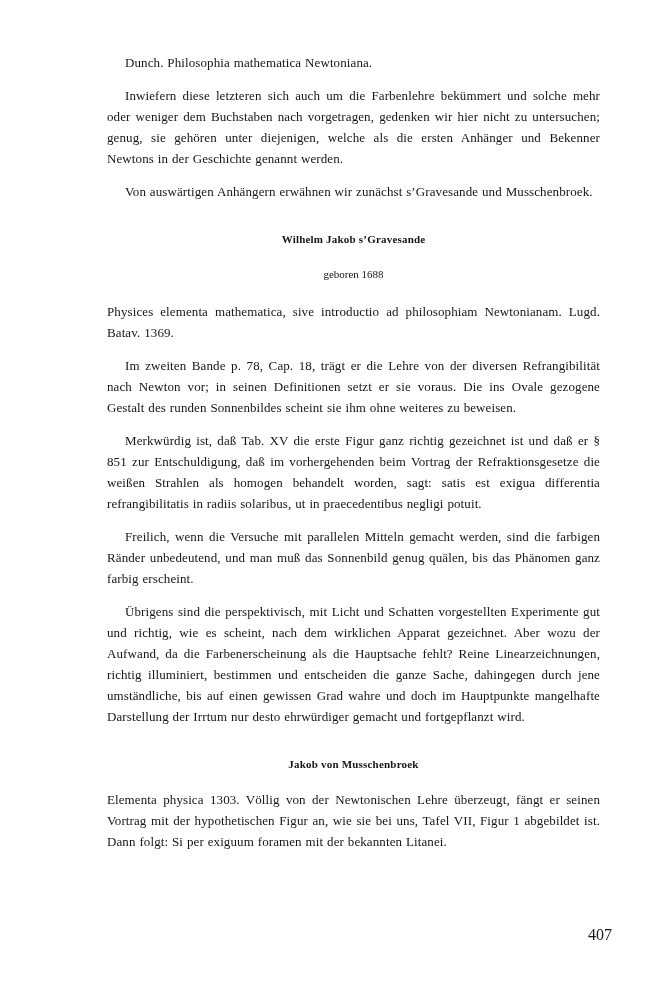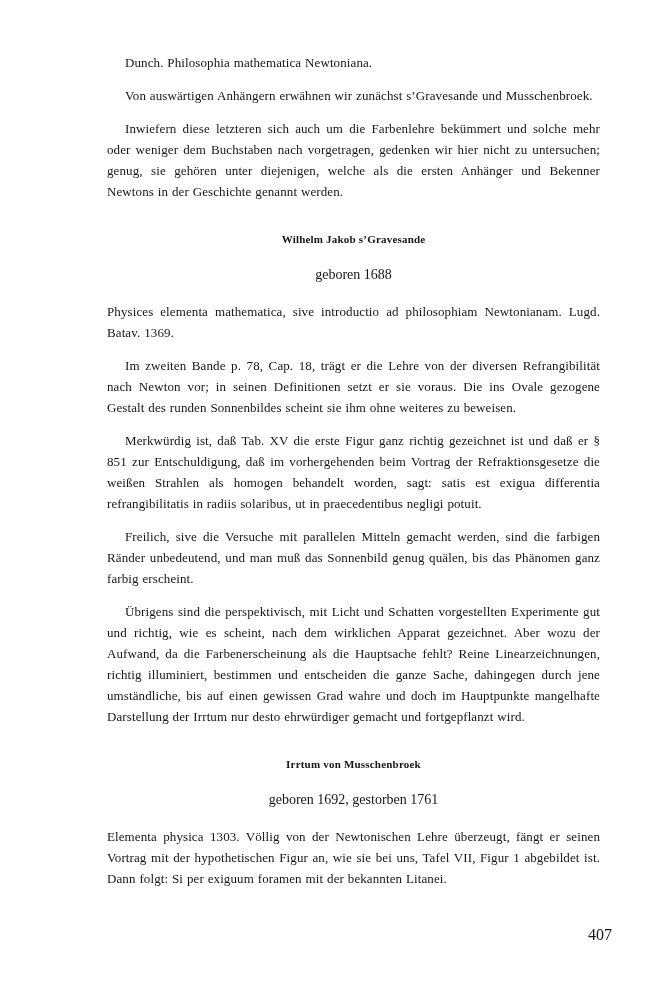--- a/index.html
+++ b/index.html
@@ -38,53 +38,52 @@
   .section-heading {
     margin: 27px 0 14px 0;
     font-size: 11px;
     line-height: 21px;
     font-weight: bold;
     text-align: center;
     letter-spacing: 0.2px;
   }
   .section-sub {
     margin: 0 0 16px 0;
-    font-size: 14px;
+    font-size: 11px;
     line-height: 21px;
     text-align: center;
   }
   .page-number {
     position: absolute;
     right: 48px;
     top: 927px;
     font-size: 16px;
     line-height: 15px;
     color: #1a1a1a;
   }
 </style>
 </head>
 <body>
 
 <div class="page">
   <div class="text-block">
 
     <p class="body-par indent">Dunch. Philosophia mathematica Newtoniana.</p>
+    <p class="body-par indent">Inwiefern diese letzteren sich auch um die Farbenlehre bekümmert und solche mehr oder weniger dem Buchstaben nach vorgetragen, gedenken wir hier nicht zu untersuchen; genug, sie gehören unter diejenigen, welche als die ersten Anhänger und Bekenner Newtons in der Geschichte genannt werden.</p>
     <p class="body-par indent">Von auswärtigen Anhängern erwähnen wir zunächst s’Gravesande und Musschenbroek.</p>
-    <p class="body-par indent">Inwiefern diese letzteren sich auch um die Farbenlehre bekümmert und solche mehr oder weniger dem Buchstaben nach vorgetragen, gedenken wir hier nicht zu untersuchen; genug, sie gehören unter diejenigen, welche als die ersten Anhänger und Bekenner Newtons in der Geschichte genannt werden.</p>
 
     <h2 class="section-heading">Wilhelm Jakob s’Gravesande</h2>
     <p class="section-sub">geboren 1688</p>
 
     <p class="body-par">Physices elementa mathematica, sive introductio ad philosophiam Newto­nianam. Lugd. Batav. 1369.</p>
     <p class="body-par indent">Im zweiten Bande p. 78, Cap. 18, trägt er die Lehre von der diversen Refrangibilität nach Newton vor; in seinen Definitionen setzt er sie voraus. Die ins Ovale gezogene Gestalt des runden Sonnenbildes scheint sie ihm ohne weiteres zu beweisen.</p>
     <p class="body-par indent">Merkwürdig ist, daß Tab. XV die erste Figur ganz richtig gezeichnet ist und daß er § 851 zur Entschuldigung, daß im vorhergehenden beim Vortrag der Refraktionsgesetze die weißen Strahlen als homogen behandelt worden, sagt: satis est exigua differentia refrangibilitatis in radiis solaribus, ut in praecedentibus negligi potuit.</p>
-    <p class="body-par indent">Freilich, sive die Versuche mit parallelen Mitteln gemacht werden, sind die farbigen Ränder unbedeutend, und man muß das Sonnenbild genug quälen, bis das Phänomen ganz farbig erscheint.</p>
+    <p class="body-par indent">Freilich, wenn die Versuche mit parallelen Mitteln gemacht werden, sind die farbigen Ränder unbedeutend, und man muß das Sonnenbild genug quälen, bis das Phänomen ganz farbig erscheint.</p>
     <p class="body-par indent">Übrigens sind die perspektivisch, mit Licht und Schatten vorgestellten Experimente gut und richtig, wie es scheint, nach dem wirklichen Apparat gezeichnet. Aber wozu der Aufwand, da die Farbenerscheinung als die Hauptsache fehlt? Reine Linearzeichnungen, richtig illuminiert, bestimmen und entscheiden die ganze Sache, dahingegen durch jene umständliche, bis auf einen gewissen Grad wahre und doch im Hauptpunkte mangelhafte Darstellung der Irrtum nur desto ehrwürdiger gemacht und fortgepflanzt wird.</p>
 
-    <h2 class="section-heading">Irrtum von Musschenbroek</h2>
-    <p class="section-sub">geboren 1692, gestorben 1761</p>
+    <h2 class="section-heading">Jakob von Musschenbroek</h2>
 
     <p class="body-par">Elementa physica 1303. Völlig von der Newtonischen Lehre überzeugt, fängt er seinen Vortrag mit der hypothetischen Figur an, wie sie bei uns, Tafel VII, Figur 1 abgebildet ist. Dann folgt: Si per exiguum foramen mit der bekannten Litanei.</p>
 
   </div>
 
   <div class="page-number">407</div>
 </div>
 
 </body></html>

